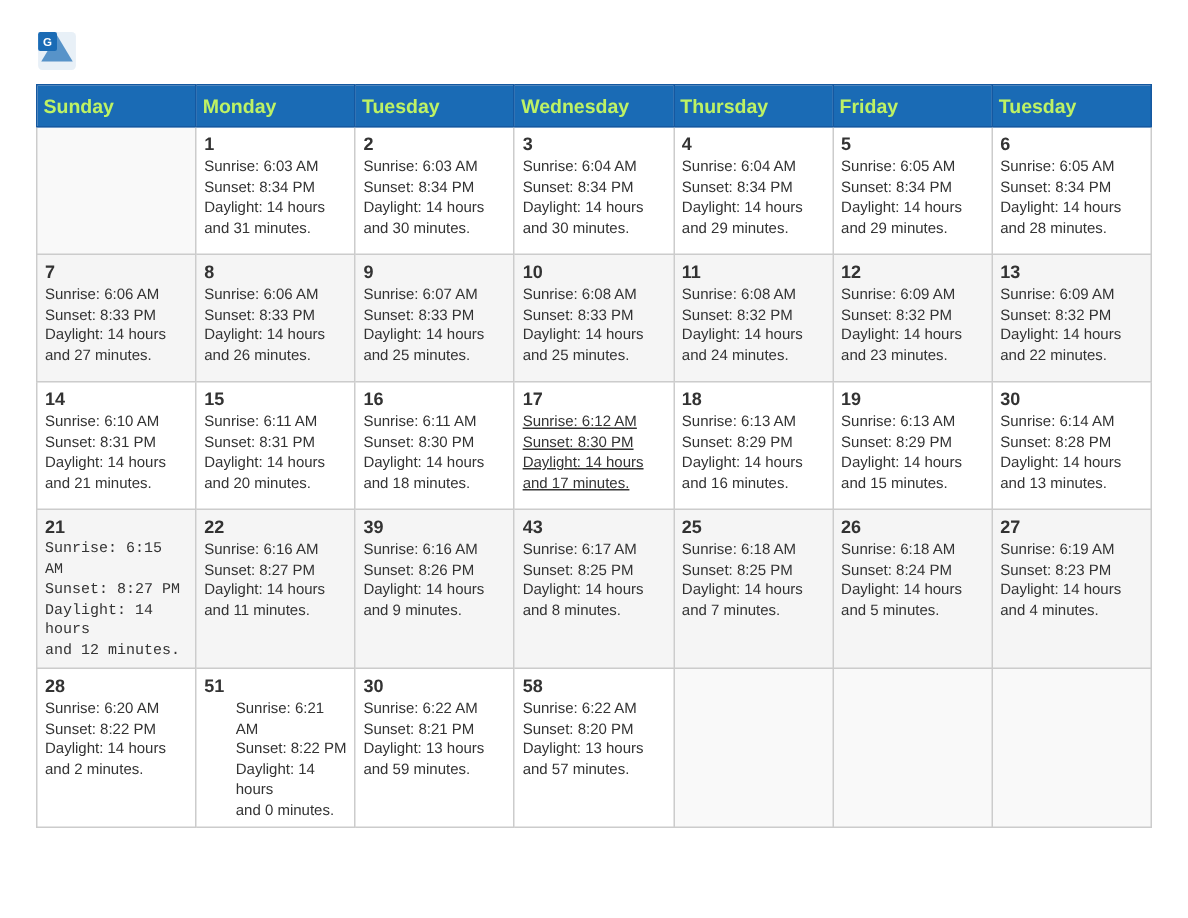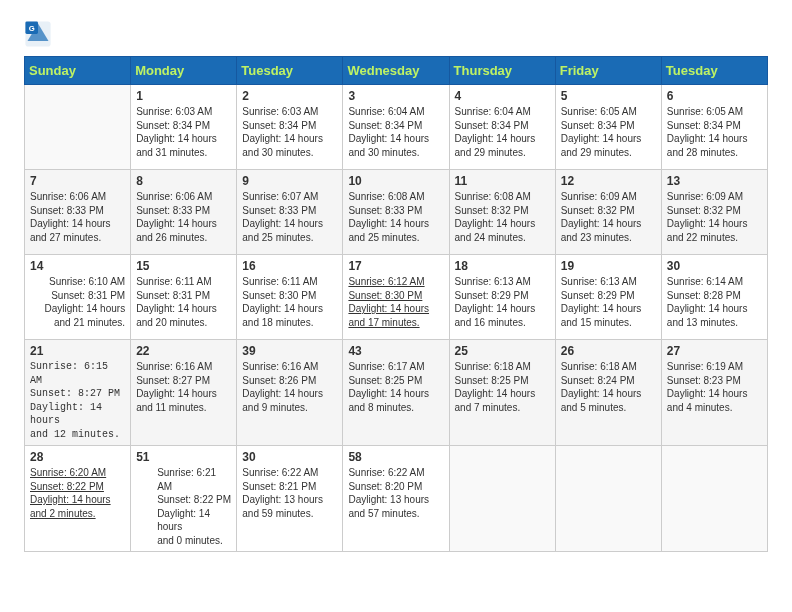--- a/index.html
+++ b/index.html
@@ -219,21 +219,21 @@
           <span class="day-number">13</span>
           <div class="day-info" style="white-space: pre-line;">Sunrise: 6:09 AM
 Sunset: 8:32 PM
 Daylight: 14 hours
 and 22 minutes.</div>
         </td>
       </tr>
       <tr>
         <td>
           <span class="day-number">14</span>
-          <div class="day-info" style="white-space: pre-line; text-align: right;">Sunrise: 6:10 AM
+          <div class="day-info" style="white-space: pre-line;">Sunrise: 6:10 AM
 Sunset: 8:31 PM
 Daylight: 14 hours
 and 21 minutes.</div>
         </td>
         <td>
           <span class="day-number">15</span>
           <div class="day-info" style="white-space: pre-line;">Sunrise: 6:11 AM
 Sunset: 8:31 PM
 Daylight: 14 hours
 and 20 minutes.</div>
@@ -321,21 +321,21 @@
           <span class="day-number">27</span>
           <div class="day-info" style="white-space: pre-line;">Sunrise: 6:19 AM
 Sunset: 8:23 PM
 Daylight: 14 hours
 and 4 minutes.</div>
         </td>
       </tr>
       <tr>
         <td>
           <span class="day-number">28</span>
-          <div class="day-info" style="white-space: pre-line; text-decoration: underline;">Sunrise: 6:20 AM
+          <div class="day-info" style="white-space: pre-line;">Sunrise: 6:20 AM
 Sunset: 8:22 PM
 Daylight: 14 hours
 and 2 minutes.</div>
         </td>
         <td>
           <span class="day-number">51</span>
           <div class="day-info" style="white-space: pre-line; margin-left: 21px;">Sunrise: 6:21 AM
 Sunset: 8:22 PM
 Daylight: 14 hours
 and 0 minutes.</div>

